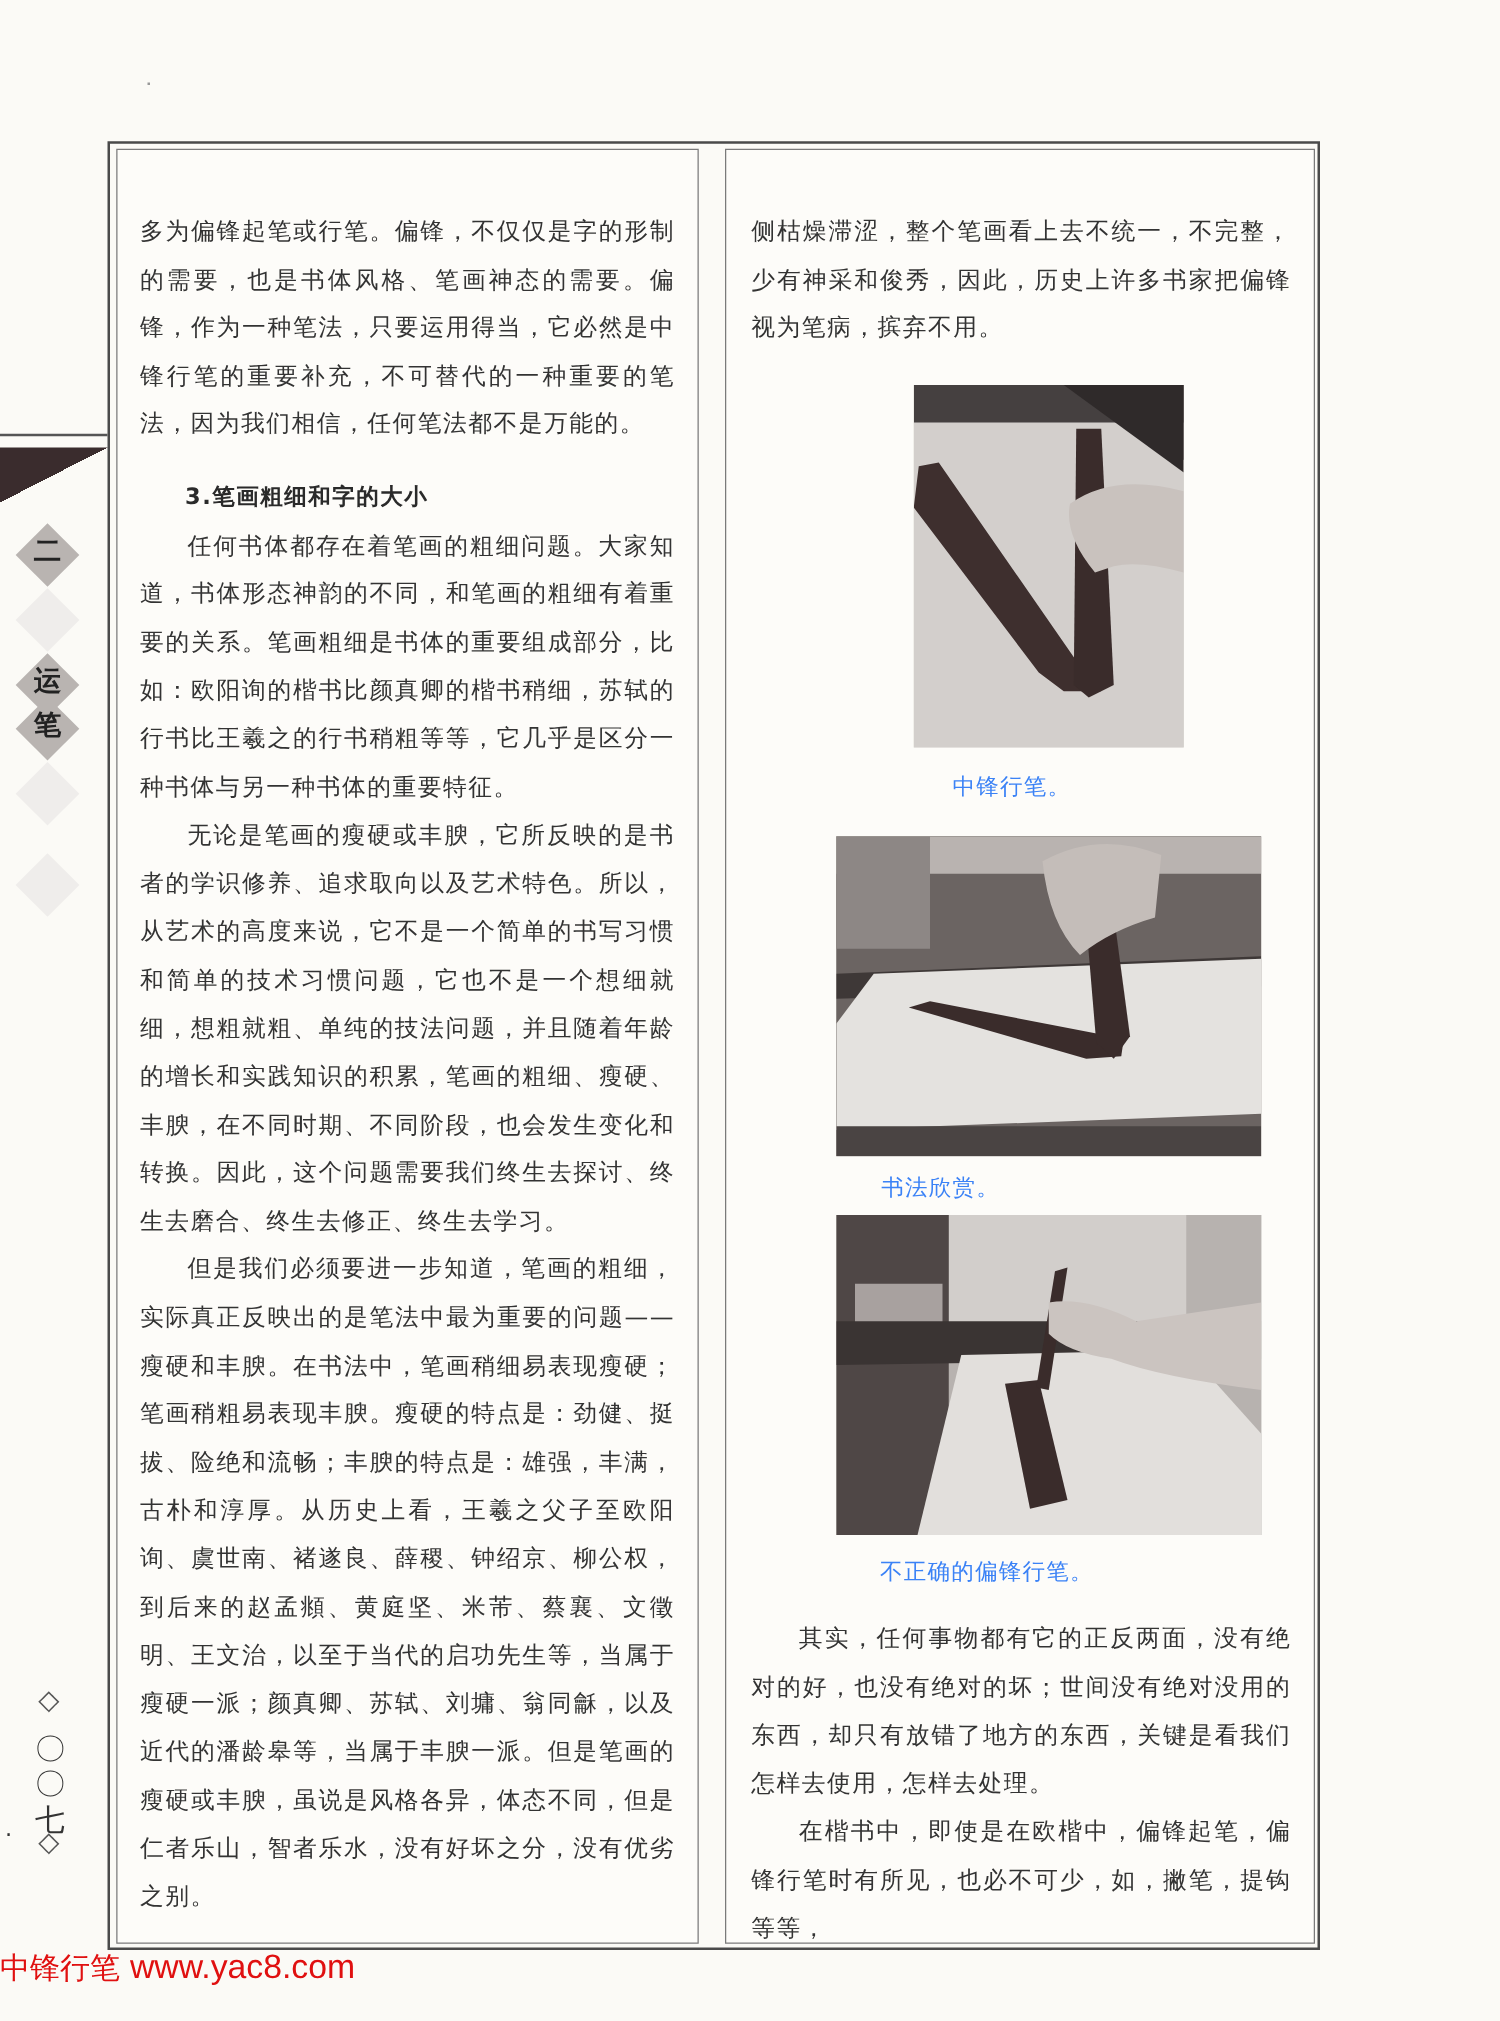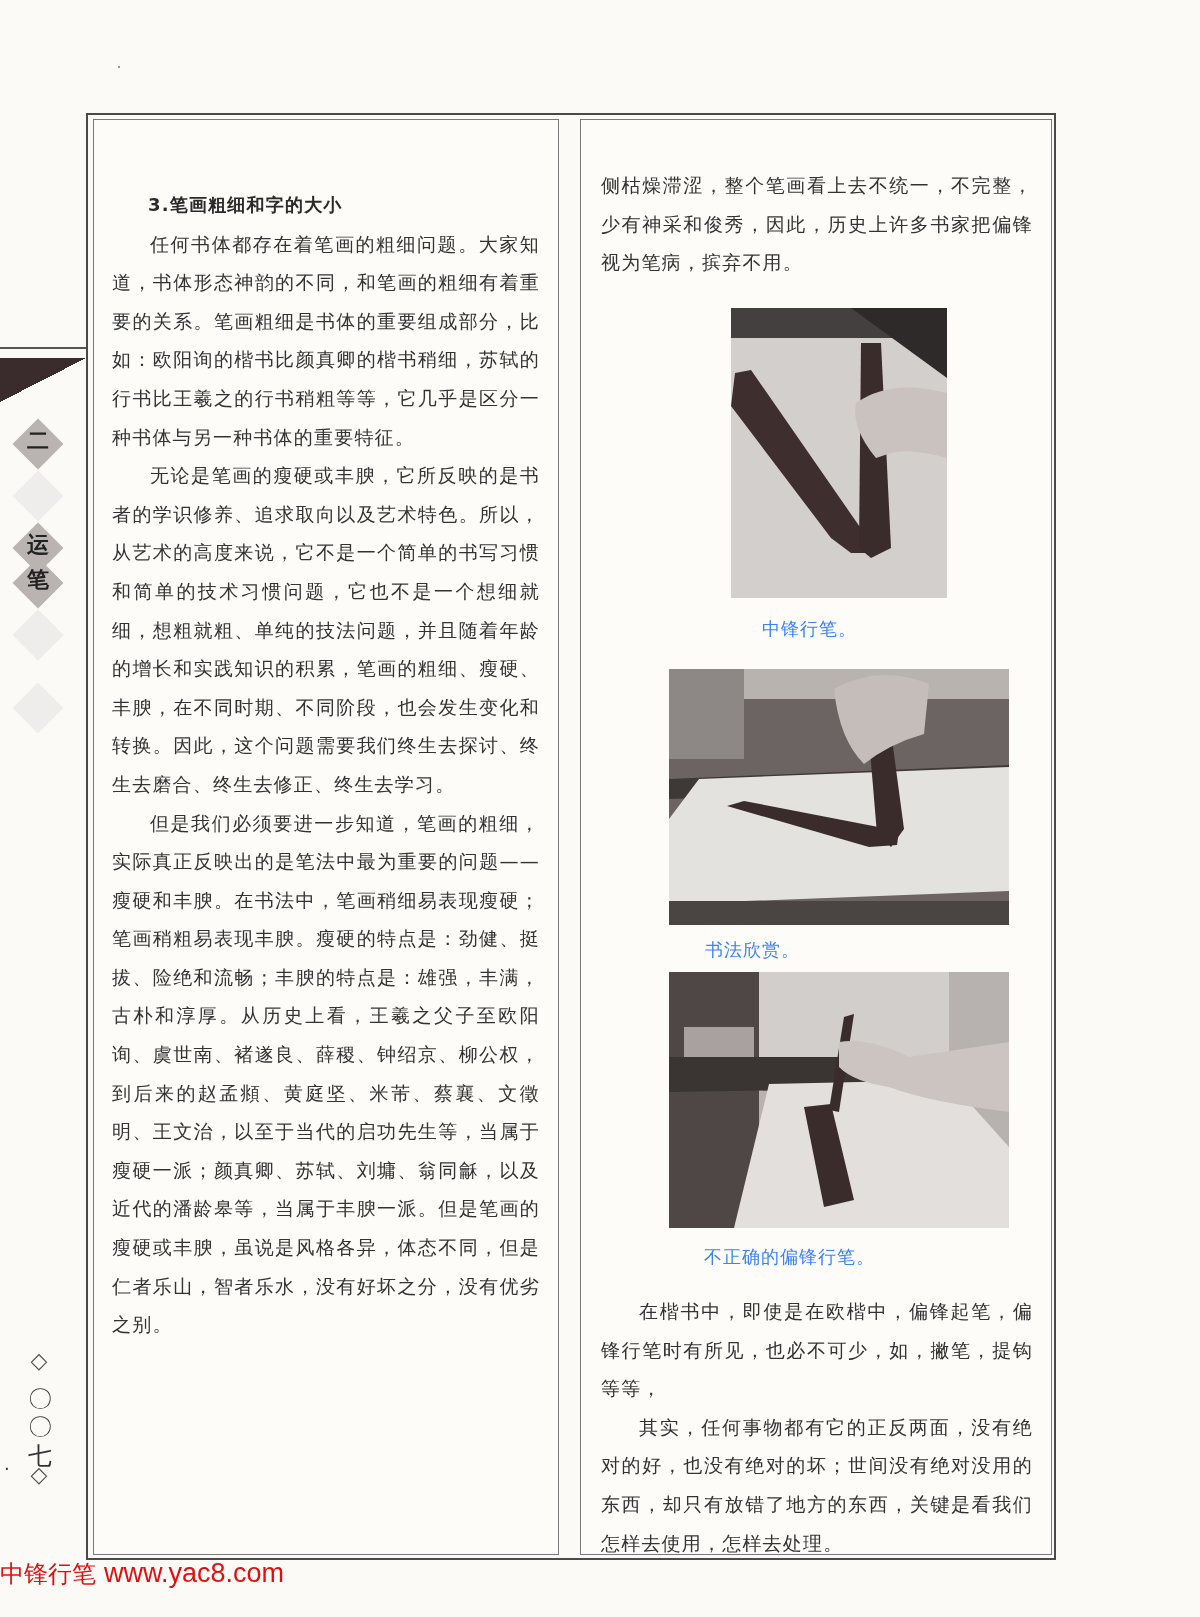--- a/index.html
+++ b/index.html
@@ -99,20 +99,21 @@
 <div class="diamond faint" style="top:690px;"></div>
 
 <div class="diamond-outline" style="top:1348px;">◇</div>
 <div class="page-num" style="top:1383px;">〇</div>
 <div class="page-num" style="top:1411px;">〇</div>
 <div class="page-num" style="top:1440px;">七</div>
 <div class="page-dot">.</div>
 <div class="diamond-outline" style="top:1462px;">◇</div>
 
 <div class="text-block left-text">
+  <p>多为偏锋起笔或行笔。偏锋，不仅仅是字的形制的需要，也是书体风格、笔画神态的需要。偏锋，作为一种笔法，只要运用得当，它必然是中锋行笔的重要补充，不可替代的一种重要的笔法，因为我们相信，任何笔法都不是万能的。</p>
   <p class="heading">3.笔画粗细和字的大小</p>
   <p class="indent">任何书体都存在着笔画的粗细问题。大家知道，书体形态神韵的不同，和笔画的粗细有着重要的关系。笔画粗细是书体的重要组成部分，比如：欧阳询的楷书比颜真卿的楷书稍细，苏轼的行书比王羲之的行书稍粗等等，它几乎是区分一种书体与另一种书体的重要特征。</p>
   <p class="indent">无论是笔画的瘦硬或丰腴，它所反映的是书者的学识修养、追求取向以及艺术特色。所以，从艺术的高度来说，它不是一个简单的书写习惯和简单的技术习惯问题，它也不是一个想细就细，想粗就粗、单纯的技法问题，并且随着年龄的增长和实践知识的积累，笔画的粗细、瘦硬、丰腴，在不同时期、不同阶段，也会发生变化和转换。因此，这个问题需要我们终生去探讨、终生去磨合、终生去修正、终生去学习。</p>
   <p class="indent">但是我们必须要进一步知道，笔画的粗细，实际真正反映出的是笔法中最为重要的问题——瘦硬和丰腴。在书法中，笔画稍细易表现瘦硬；笔画稍粗易表现丰腴。瘦硬的特点是：劲健、挺拔、险绝和流畅；丰腴的特点是：雄强，丰满，古朴和淳厚。从历史上看，王羲之父子至欧阳询、虞世南、褚遂良、薛稷、钟绍京、柳公权，到后来的赵孟頫、黄庭坚、米芾、蔡襄、文徵明、王文治，以至于当代的启功先生等，当属于瘦硬一派；颜真卿、苏轼、刘墉、翁同龢，以及近代的潘龄皋等，当属于丰腴一派。但是笔画的瘦硬或丰腴，虽说是风格各异，体态不同，但是仁者乐山，智者乐水，没有好坏之分，没有优劣之别。</p>
 </div>
 
 <div class="text-block right-text1">
   <p>侧枯燥滞涩，整个笔画看上去不统一，不完整，少有神采和俊秀，因此，历史上许多书家把偏锋视为笔病，摈弃不用。</p>
 </div>
 
@@ -153,19 +154,19 @@
     <polygon points="0,85 340,85 340,115 0,120" fill="#3a3433"></polygon>
     <polygon points="100,112 280,108 340,175 340,256 65,256" fill="#e2dfdc"></polygon>
     <path d="M135,135 L162,132 L185,228 L155,235 Z" fill="#3a2c2b"></path>
     <path d="M175,45 L185,42 L170,140 L160,138 Z" fill="#3a2c2b"></path>
     <path d="M170,70 Q200,65 240,85 L340,70 L340,140 Q260,130 220,115 Q185,110 170,95 Z" fill="#cbc4c0"></path>
   </svg>
 </div>
 <div class="caption" style="left:704px; top:1245px;">不正确的偏锋行笔。</div>
 
 <div class="text-block right-text2" style="top:1292px;">
+  <p class="indent">其实，任何事物都有它的正反两面，没有绝对的好，也没有绝对的坏；世间没有绝对没用的东西，却只有放错了地方的东西，关键是看我们怎样去使用，怎样去处理。</p>
   <p class="indent">在楷书中，即使是在欧楷中，偏锋起笔，偏锋行笔时有所见，也必不可少，如，撇笔，提钩等等，</p>
-  <p class="indent">其实，任何事物都有它的正反两面，没有绝对的好，也没有绝对的坏；世间没有绝对没用的东西，却只有放错了地方的东西，关键是看我们怎样去使用，怎样去处理。</p>
 </div>
 
 <div class="watermark">
   <span>中锋行笔</span><span class="url">www.yac8.com</span>
 </div>
 
 </body></html>

